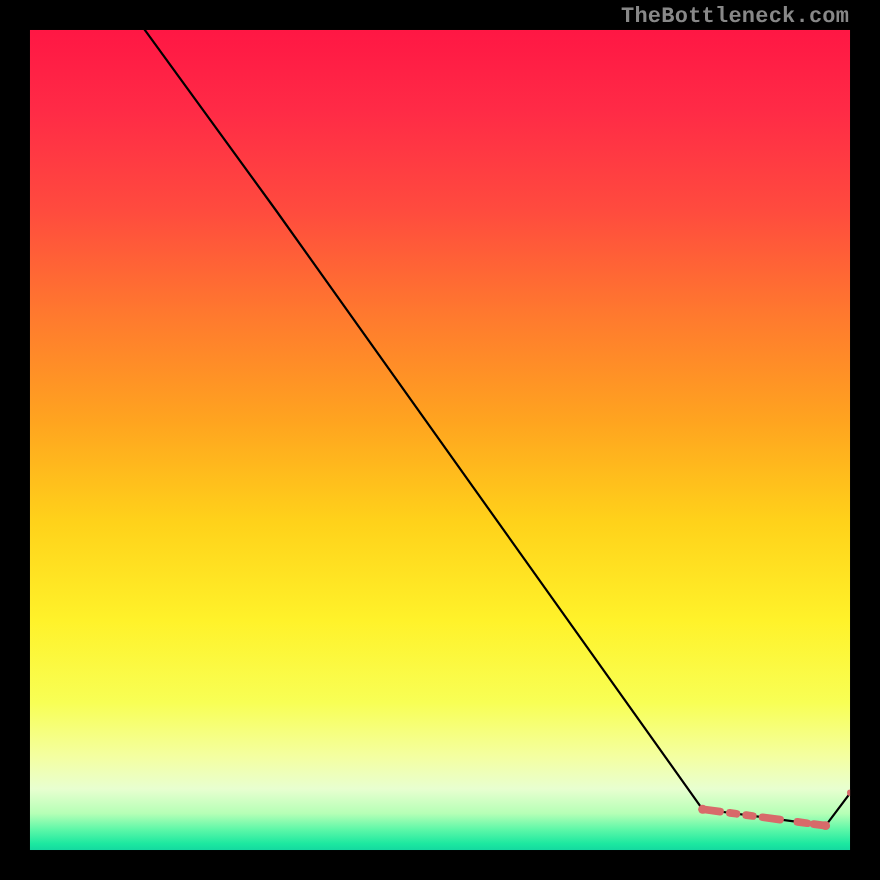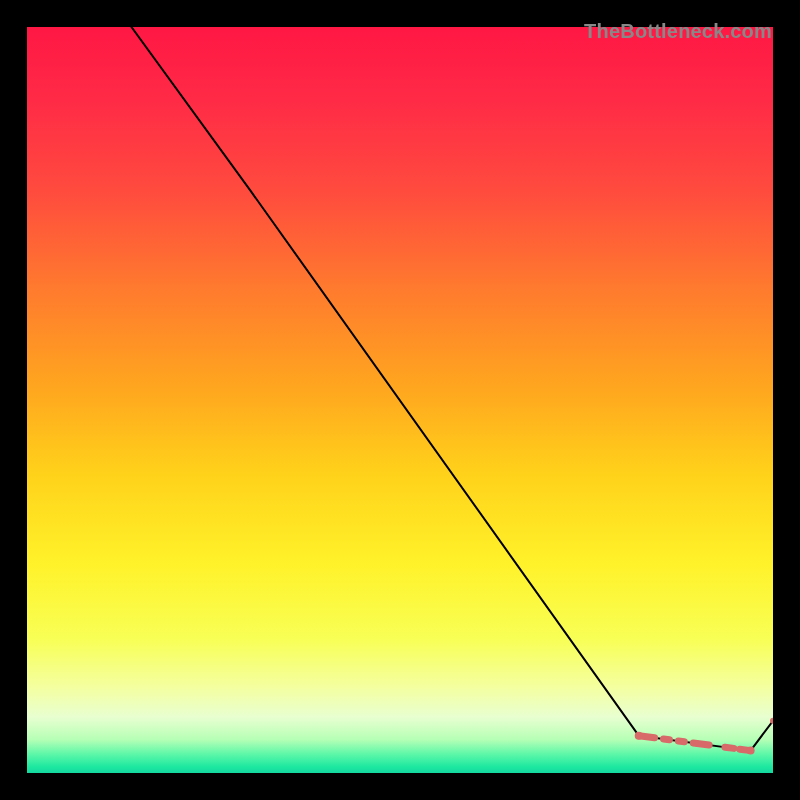--- a/index.html
+++ b/index.html
@@ -21,27 +21,26 @@
     left: 27px;
     top: 27px;
     width: 746px;
     height: 746px;
     overflow: hidden;
   }
   .watermark {
     position: absolute;
     top: 4px;
     right: 28px;
-    font-family: Liberation Sans, sans-serif;
+    font-family: Liberation Mono, monospace;
     font-size: 20px;
     font-weight: 600;
     color: #888888;
     letter-spacing: 0.2px;
     user-select: none;
-    margin-top: 16px;
   }
   svg { display: block; }
 </style>
 </head>
 <body>
 <div class="stage">
 
   <div class="plot">
     <svg id="chart-svg" width="746" height="746" viewBox="0 0 746 746">
       <defs>

